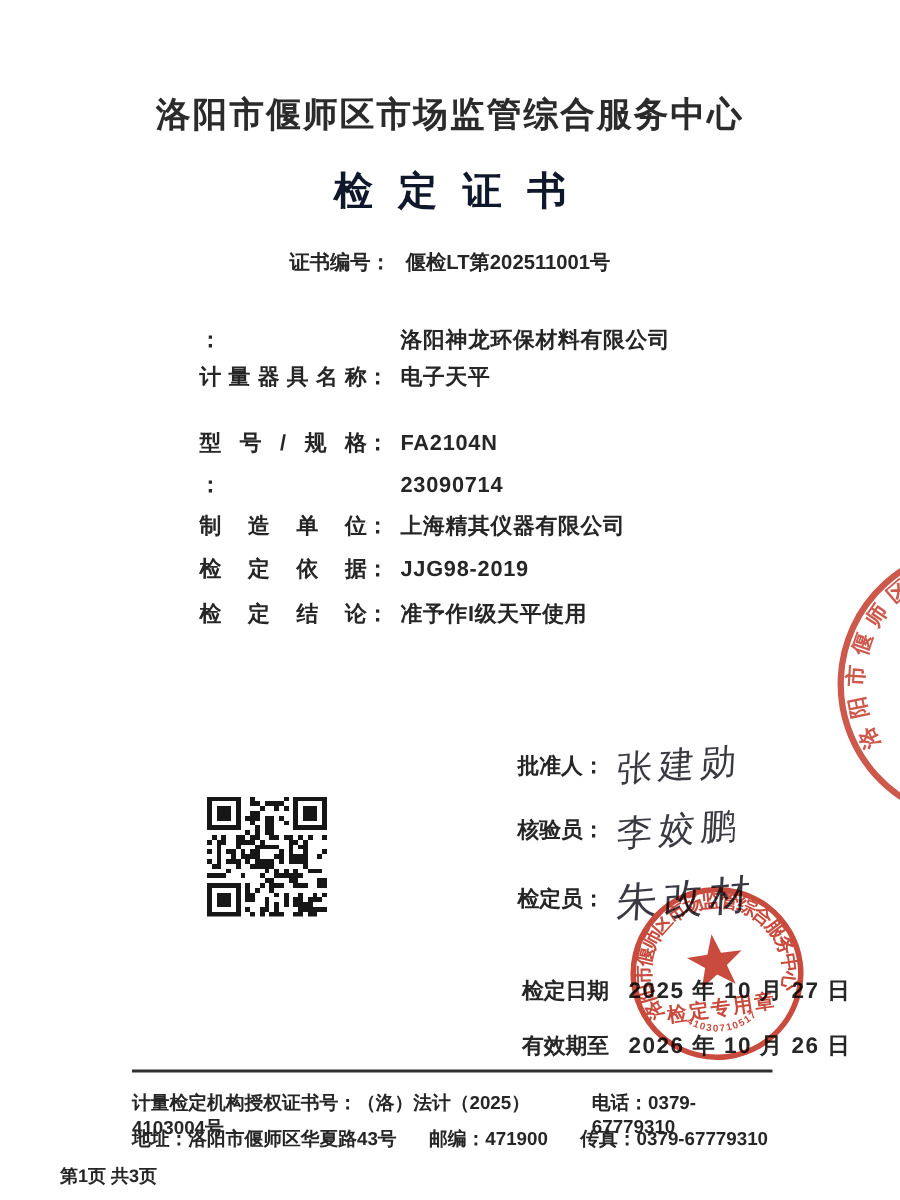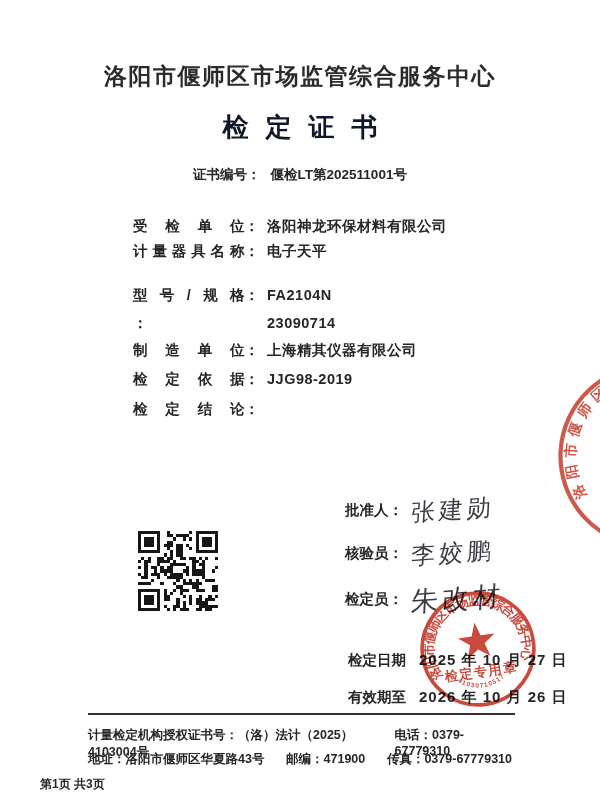--- a/index.html
+++ b/index.html
@@ -54,21 +54,20 @@
 
   <div class="org-title">洛阳市偃师区市场监管综合服务中心</div>
   <div class="doc-title">检定证书</div>
   <div class="cert-line">
     <span class="lbl">证书编号：</span><span>偃检LT第202511001号</span>
   </div>
 
   <div class="fields">
     <div class="frow">
       <span class="flabel">
-          <span class="just">受检单位</span>
           <span>：</span>
         </span>
       <span class="fvalue">洛阳神龙环保材料有限公司</span>
     </div>
     <div class="frow">
       <span class="flabel">
           <span class="just">计量器具名称</span>
           <span>：</span>
         </span>
       <span class="fvalue">电子天平</span>
@@ -98,20 +97,21 @@
           <span class="just">检定依据</span>
           <span>：</span>
         </span>
       <span class="fvalue">JJG98-2019</span>
     </div>
     <div class="frow">
       <span class="flabel">
           <span class="just">检定结论</span>
           <span>：</span>
         </span>
+      <span class="fvalue">准予作I级天平使用</span>
     </div>
   </div>
 
   <div class="qr">
     <svg viewBox="0 0 25 25" fill="#161616" shape-rendering="crispEdges">
       <path d="M0 0h7v7h-7z M18 0h7v7h-7z M0 18h7v7h-7z" fill="#161616"></path>
       <path d="M1 1h5v5h-5z M19 1h5v5h-5z M1 19h5v5h-5z" fill="#ffffff"></path>
       <path d="M2 2h3v3h-3z M20 2h3v3h-3z M2 20h3v3h-3z" fill="#161616"></path>
       <path id="qr-modules" fill="#161616" d="M9 0h1v1h-1zM16 0h1v1h-1zM9 1h1v1h-1zM10 1h1v1h-1zM12 1h1v1h-1zM13 1h1v1h-1zM14 1h1v1h-1zM15 1h1v1h-1zM11 2h1v1h-1zM14 2h1v1h-1zM16 2h1v1h-1zM9 3h1v1h-1zM10 3h1v1h-1zM8 4h1v1h-1zM9 4h1v1h-1zM10 4h1v1h-1zM12 4h1v1h-1zM13 4h1v1h-1zM15 4h1v1h-1zM9 5h1v1h-1zM12 5h1v1h-1zM13 5h1v1h-1zM16 5h1v1h-1zM10 6h1v1h-1zM12 6h1v1h-1zM13 6h1v1h-1zM8 7h1v1h-1zM10 7h1v1h-1zM12 7h1v1h-1zM13 7h1v1h-1zM1 8h1v1h-1zM3 8h1v1h-1zM6 8h1v1h-1zM7 8h1v1h-1zM9 8h1v1h-1zM10 8h1v1h-1zM13 8h1v1h-1zM14 8h1v1h-1zM16 8h1v1h-1zM17 8h1v1h-1zM19 8h1v1h-1zM21 8h1v1h-1zM24 8h1v1h-1zM0 9h1v1h-1zM2 9h1v1h-1zM3 9h1v1h-1zM6 9h1v1h-1zM7 9h1v1h-1zM8 9h1v1h-1zM9 9h1v1h-1zM11 9h1v1h-1zM17 9h1v1h-1zM18 9h1v1h-1zM20 9h1v1h-1zM2 10h1v1h-1zM6 10h1v1h-1zM10 10h1v1h-1zM11 10h1v1h-1zM12 10h1v1h-1zM13 10h1v1h-1zM14 10h1v1h-1zM17 10h1v1h-1zM19 10h1v1h-1zM20 10h1v1h-1zM0 11h1v1h-1zM2 11h1v1h-1zM4 11h1v1h-1zM5 11h1v1h-1zM7 11h1v1h-1zM9 11h1v1h-1zM10 11h1v1h-1zM15 11h1v1h-1zM17 11h1v1h-1zM20 11h1v1h-1zM24 11h1v1h-1zM2 12h1v1h-1zM5 12h1v1h-1zM7 12h1v1h-1zM8 12h1v1h-1zM9 12h1v1h-1zM10 12h1v1h-1zM14 12h1v1h-1zM15 12h1v1h-1zM17 12h1v1h-1zM18 12h1v1h-1zM19 12h1v1h-1zM20 12h1v1h-1zM23 12h1v1h-1zM0 13h1v1h-1zM2 13h1v1h-1zM4 13h1v1h-1zM5 13h1v1h-1zM6 13h1v1h-1zM8 13h1v1h-1zM10 13h1v1h-1zM11 13h1v1h-1zM12 13h1v1h-1zM13 13h1v1h-1zM15 13h1v1h-1zM17 13h1v1h-1zM18 13h1v1h-1zM19 13h1v1h-1zM20 13h1v1h-1zM1 14h1v1h-1zM2 14h1v1h-1zM6 14h1v1h-1zM9 14h1v1h-1zM10 14h1v1h-1zM11 14h1v1h-1zM12 14h1v1h-1zM13 14h1v1h-1zM20 14h1v1h-1zM4 15h1v1h-1zM12 15h1v1h-1zM14 15h1v1h-1zM16 15h1v1h-1zM18 15h1v1h-1zM21 15h1v1h-1zM22 15h1v1h-1zM23 15h1v1h-1zM0 16h1v1h-1zM1 16h1v1h-1zM2 16h1v1h-1zM3 16h1v1h-1zM7 16h1v1h-1zM11 16h1v1h-1zM14 16h1v1h-1zM15 16h1v1h-1zM16 16h1v1h-1zM17 16h1v1h-1zM18 16h1v1h-1zM19 16h1v1h-1zM12 17h1v1h-1zM13 17h1v1h-1zM17 17h1v1h-1zM18 17h1v1h-1zM23 17h1v1h-1zM24 17h1v1h-1zM8 18h1v1h-1zM11 18h1v1h-1zM13 18h1v1h-1zM14 18h1v1h-1zM15 18h1v1h-1zM18 18h1v1h-1zM19 18h1v1h-1zM20 18h1v1h-1zM23 18h1v1h-1zM24 18h1v1h-1zM8 19h1v1h-1zM10 19h1v1h-1zM13 19h1v1h-1zM8 20h1v1h-1zM9 20h1v1h-1zM14 20h1v1h-1zM16 20h1v1h-1zM19 20h1v1h-1zM22 20h1v1h-1zM24 20h1v1h-1zM8 21h1v1h-1zM9 21h1v1h-1zM12 21h1v1h-1zM16 21h1v1h-1zM18 21h1v1h-1zM19 21h1v1h-1zM21 21h1v1h-1zM22 21h1v1h-1zM23 21h1v1h-1zM12 22h1v1h-1zM14 22h1v1h-1zM16 22h1v1h-1zM18 22h1v1h-1zM19 22h1v1h-1zM20 22h1v1h-1zM21 22h1v1h-1zM8 23h1v1h-1zM11 23h1v1h-1zM12 23h1v1h-1zM14 23h1v1h-1zM19 23h1v1h-1zM20 23h1v1h-1zM21 23h1v1h-1zM22 23h1v1h-1zM23 23h1v1h-1zM24 23h1v1h-1zM9 24h1v1h-1zM11 24h1v1h-1zM13 24h1v1h-1zM14 24h1v1h-1zM15 24h1v1h-1zM18 24h1v1h-1zM19 24h1v1h-1zM21 24h1v1h-1zM22 24h1v1h-1z"></path>
     </svg>

